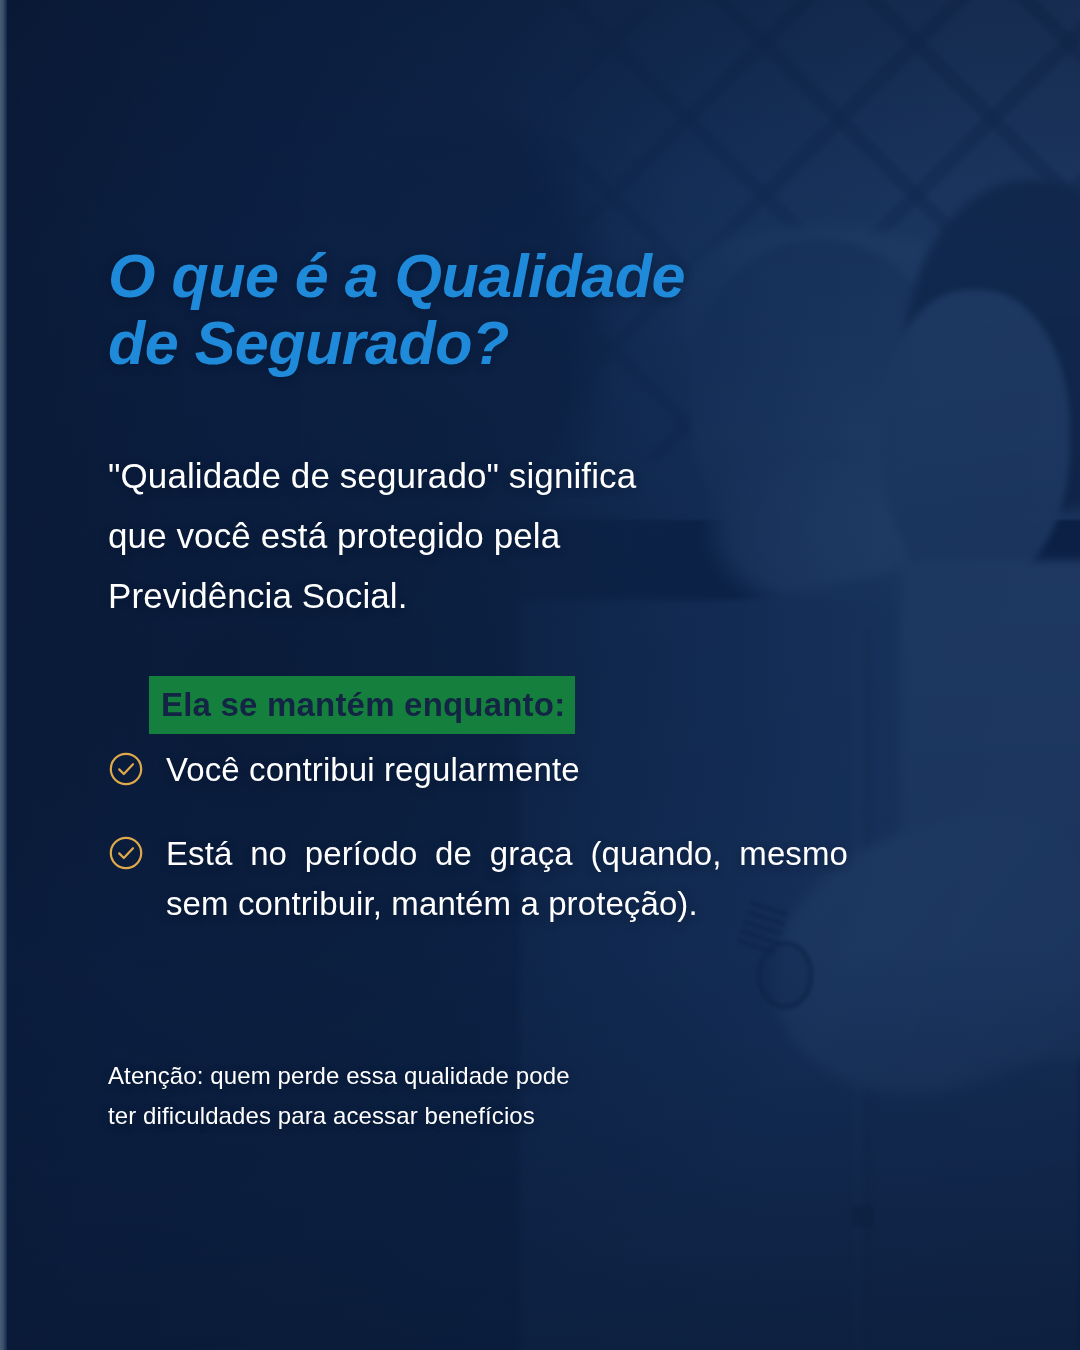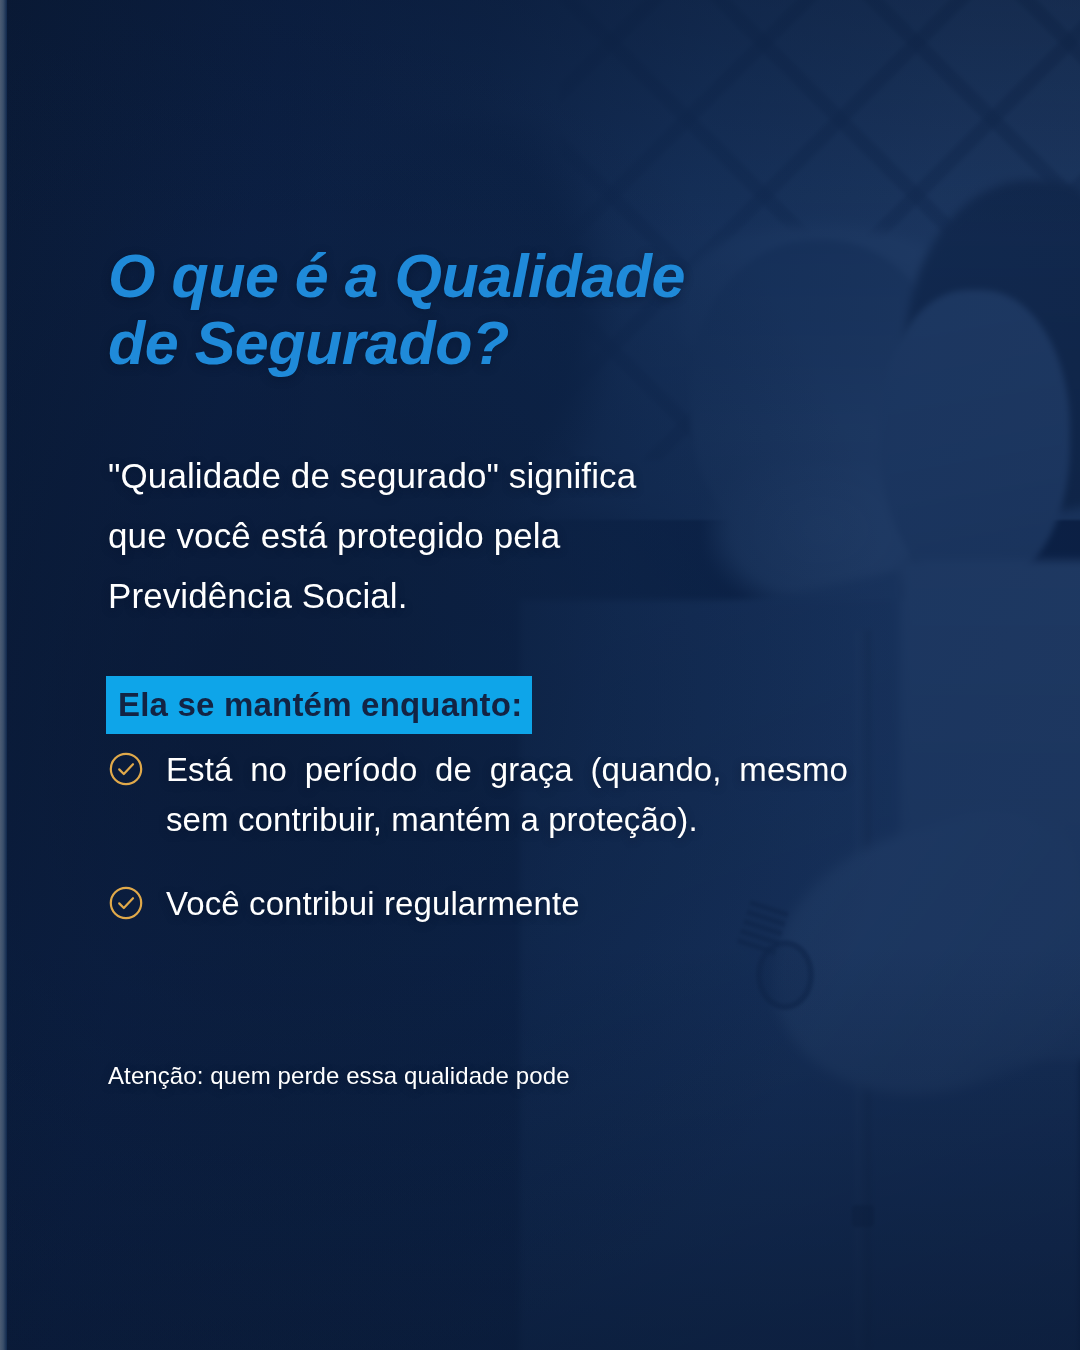--- a/index.html
+++ b/index.html
@@ -215,27 +215,28 @@
     text-shadow:0 2px 8px rgba(5,18,40,.45);
     white-space:pre-line;
   }
 
   .highlight-wrap {
     position:absolute;
     left:106px; top:676px;
   }
   .highlight {
     display:inline-block;
-    background:#0ea5e9;
+    background:#15803d;
     color:#132444;
     font-size:33px;
     font-weight:700;
     line-height:1;
     padding:12px 10px 13px 12px;
     letter-spacing:.2px;
+    margin-left:43px;
   }
 
   .bullets {
     position:absolute;
     left:108px; top:745px;
     width:740px;
   }
   .bullet {
     display:flex;
     align-items:flex-start;
@@ -324,33 +325,34 @@
 
     <div class="bullets">
 
       <div class="bullet">
         <span class="check-icon">
           <svg viewBox="0 0 36 36" fill="none" xmlns="http://www.w3.org/2000/svg">
             <circle cx="18" cy="18" r="15.2" stroke="#e0a94a" stroke-width="2.2"></circle>
             <path d="M11.2 18.4 L15.8 23 L25 13.2" stroke="#e0a94a" stroke-width="2.2" stroke-linecap="round" stroke-linejoin="round"></path>
           </svg>
         </span>
-        <span class="bullet-text">Está no período de graça (quando, mesmo sem contribuir, mantém a proteção).</span>
+        <span class="bullet-text nojust">Você contribui regularmente</span>
       </div>
 
       <div class="bullet">
         <span class="check-icon">
           <svg viewBox="0 0 36 36" fill="none" xmlns="http://www.w3.org/2000/svg">
             <circle cx="18" cy="18" r="15.2" stroke="#e0a94a" stroke-width="2.2"></circle>
             <path d="M11.2 18.4 L15.8 23 L25 13.2" stroke="#e0a94a" stroke-width="2.2" stroke-linecap="round" stroke-linejoin="round"></path>
           </svg>
         </span>
-        <span class="bullet-text nojust">Você contribui regularmente</span>
+        <span class="bullet-text">Está no período de graça (quando, mesmo sem contribuir, mantém a proteção).</span>
       </div>
 
     </div>
 
     <p class="footnote">
       <span>Atenção: quem perde essa qualidade pode</span>
+      <span class="last">ter dificuldades para acessar benefícios</span>
     </p>
 
   </div>
 </div>
 
 </body></html>

